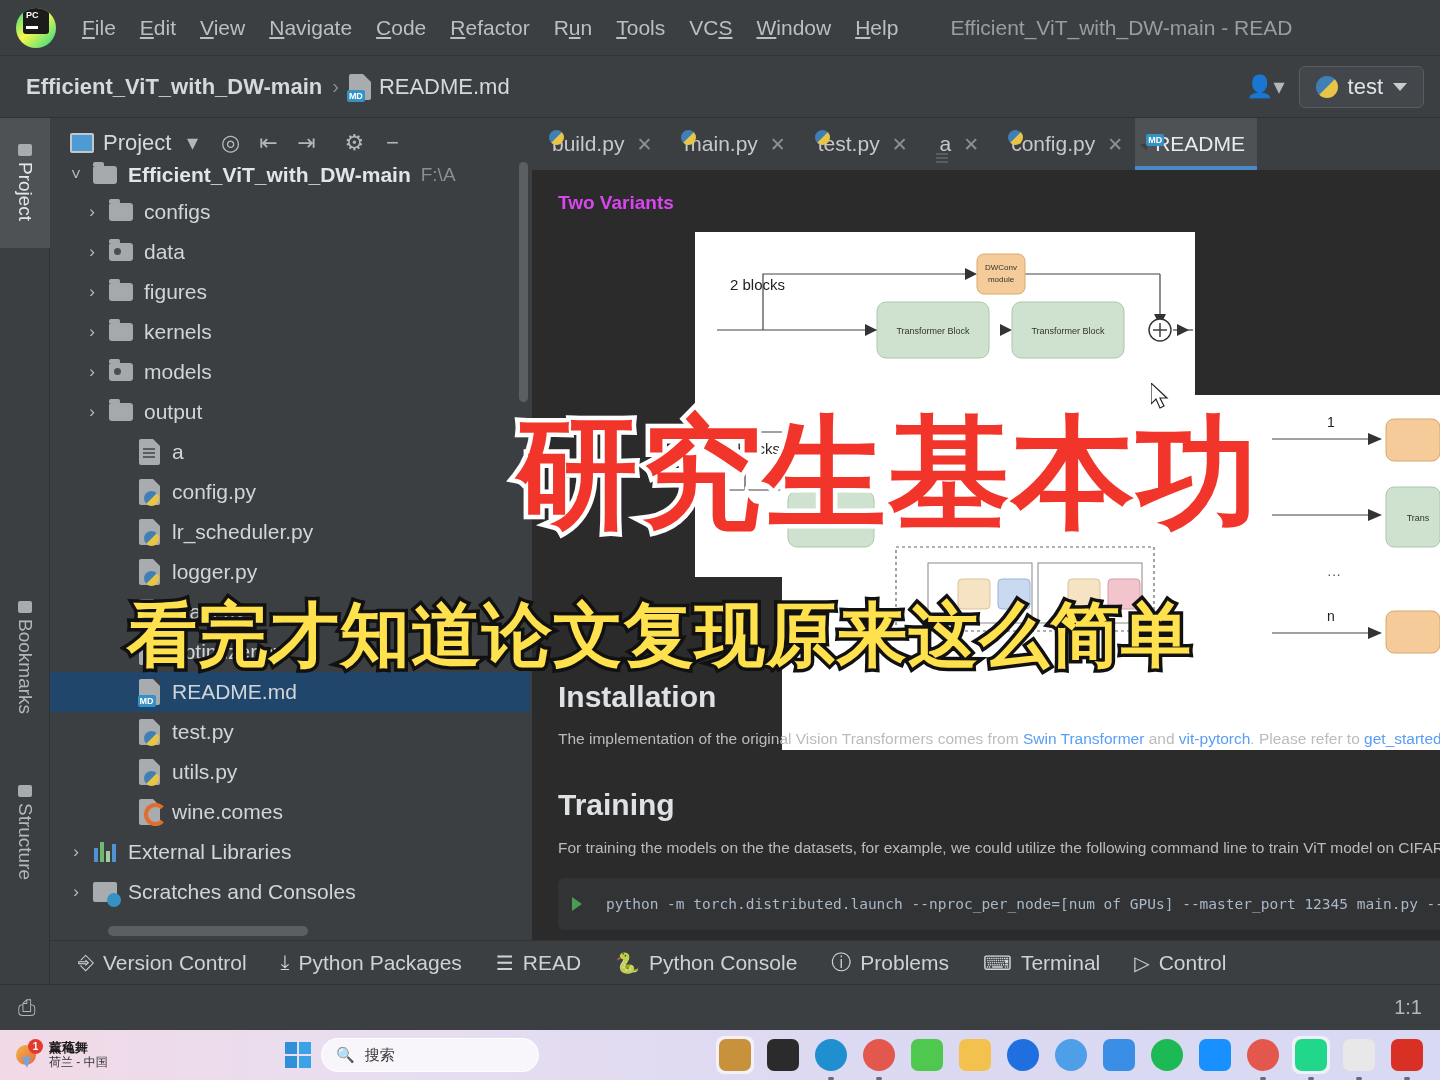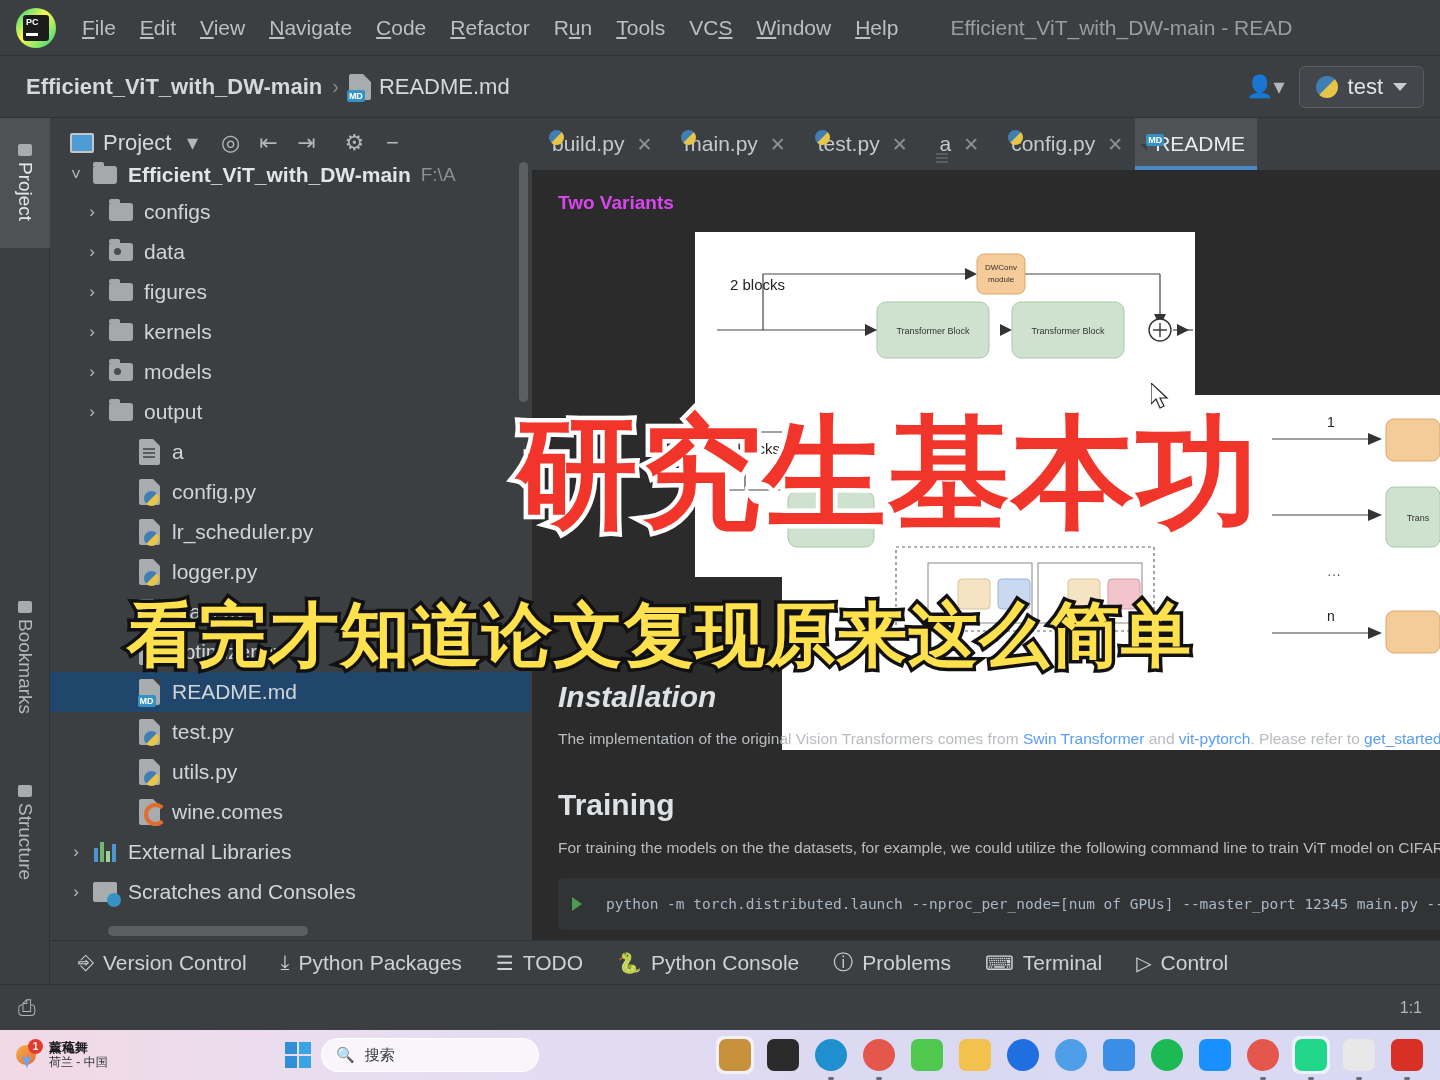--- a/index.html
+++ b/index.html
@@ -14,21 +14,21 @@
   
   .menubar {
     position: absolute; left: 0; top: 0; width: 1440px; height: 56px;
     background: #3c3f41; display: flex; align-items: center;
     border-bottom: 1px solid #323537;
   }
   .pc-logo {
     width: 40px; height: 40px; margin-left: 16px; margin-right: 14px;
     border-radius: 20px; position: relative; overflow: hidden;
     background: linear-gradient(135deg,#21d789 0%,#fcf84a 45%,#21d789 100%);
-    display: flex; align-items: center; justify-content: center;
+    display: flex; justify-content: center;
   }
   .pc-logo .inner {
     width: 26px; height: 26px; background: #1b1b1b; border-radius: 3px;
     color: #fff; font-size: 9px; font-weight: bold; line-height: 11px;
     padding: 2px 3px;
   }
   .pc-logo .inner .bar { display:block; width:12px; height:3px; background:#fff; margin-top:5px;}
   .menu-item {
     color: #bcbfc2; font-size: 21px; padding: 4px 12px; cursor: default;
     white-space: nowrap;
@@ -211,21 +211,21 @@
     padding-left: 28px; border-top: 1px solid #303234;
   }
   .bb-item { display:flex; align-items:center; gap:9px; color:#cfd2d5; font-size:21px;}
   .bb-ic { color:#cfd2d5; font-size:20px; }
 
   .statusbar {
     position:absolute; left:0; top:984px; width:1440px; height:46px;
     background:#3c3f41; display:flex; align-items:center; border-top:1px solid #303234;
   }
   .status-left { margin-left: 18px; color:#b4b7ba; font-size:22px;}
-  .status-right { margin-left:auto; margin-right:18px; color:#b4b7ba; font-size:16px;}
+  .status-right { margin-left:auto; margin-right:18px; color:#b4b7ba; font-size:20px;}
 
   
   .taskbar {
     position: absolute; left:0; top:1030px; width:1440px; height:50px;
     background: linear-gradient(90deg,#f2d9e6 0%, #e8def0 25%, #dcd9f2 60%, #d8d9f3 100%);
     display:flex; align-items:center;
   }
   .weather { display:flex; align-items:center; gap:7px; margin-left: 14px;}
   .weather .badge {
     position:relative; width:28px;height:28px;
@@ -628,21 +628,21 @@
         <rect x="146" y="168" width="104" height="60" fill="none" stroke="#888"></rect>
         <rect x="256" y="168" width="104" height="60" fill="none" stroke="#888"></rect>
         <rect x="176" y="184" width="32" height="30" rx="4" fill="#f6e3c4" stroke="#d9c49a"></rect>
         <rect x="216" y="184" width="32" height="30" rx="4" fill="#c9d9f0" stroke="#9ab4da"></rect>
         <rect x="286" y="184" width="32" height="30" rx="4" fill="#f6e3c4" stroke="#d9c49a"></rect>
         <rect x="326" y="184" width="32" height="30" rx="4" fill="#f2c4cc" stroke="#d89aa6"></rect>
         <rect x="6" y="96" width="86" height="56" rx="9" fill="#cfe2cf" stroke="#a9c9a9"></rect>
       </svg>
     </div>
 
-    <div class="md-h1" style="position:absolute; left:0; top:510px;font-style:italic;">Installation</div>
+    <div class="md-h1" style="position:absolute; left:0; top:510px;">Installation</div>
 
     <div class="md-p" style="position:absolute; left:0; top:560px;">
       <span>The implementation of the original Vision Transformers comes from </span><a href="#">Swin Transformer</a><span> and </span><a href="#">vit-pytorch</a><span>. Please refer to </span><a href="#">get_started.md</a>
     </div>
 
     <div class="md-h1" style="position:absolute; left:0; top:618px;">Training</div>
 
     <div class="md-p" style="position:absolute; left:0; top:669px;">For training the models on the the datasets, for example, we could utilize the following command line to train ViT model on CIFAR10, CIFAR10</div>
 
     <div class="md-code" style="position:absolute; left:0; top:708px; width:920px;">
@@ -664,21 +664,21 @@
       <div class="bb-item">
         <span class="bb-ic">⎆</span>
         <span>Version Control</span>
       </div>
       <div class="bb-item">
         <span class="bb-ic">⤓</span>
         <span>Python Packages</span>
       </div>
       <div class="bb-item">
         <span class="bb-ic">☰</span>
-        <span>TODO</span>
+        <span>READ</span>
       </div>
       <div class="bb-item">
         <span class="bb-ic">🐍</span>
         <span>Python Console</span>
       </div>
       <div class="bb-item">
         <span class="bb-ic">ⓘ</span>
         <span>Problems</span>
       </div>
       <div class="bb-item">

